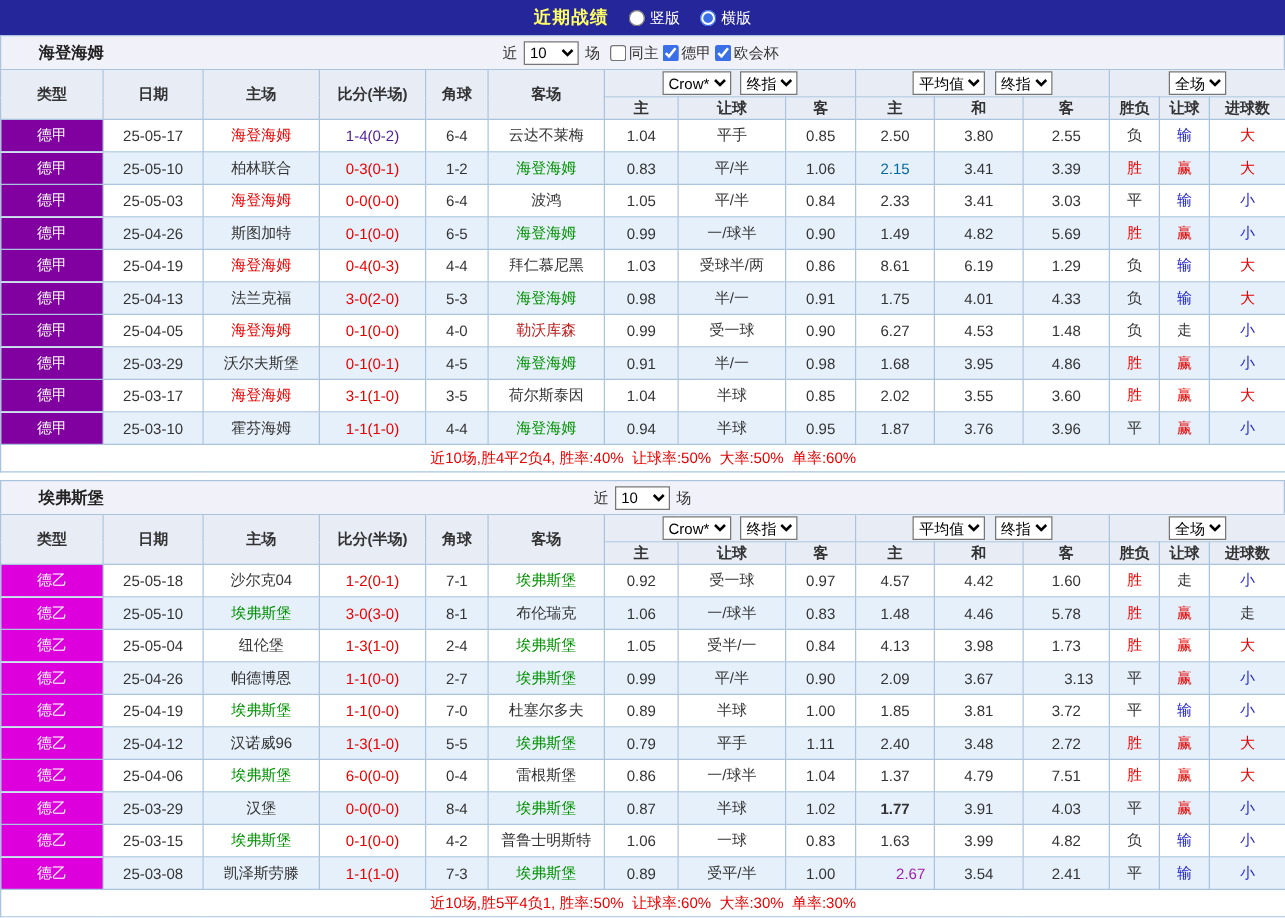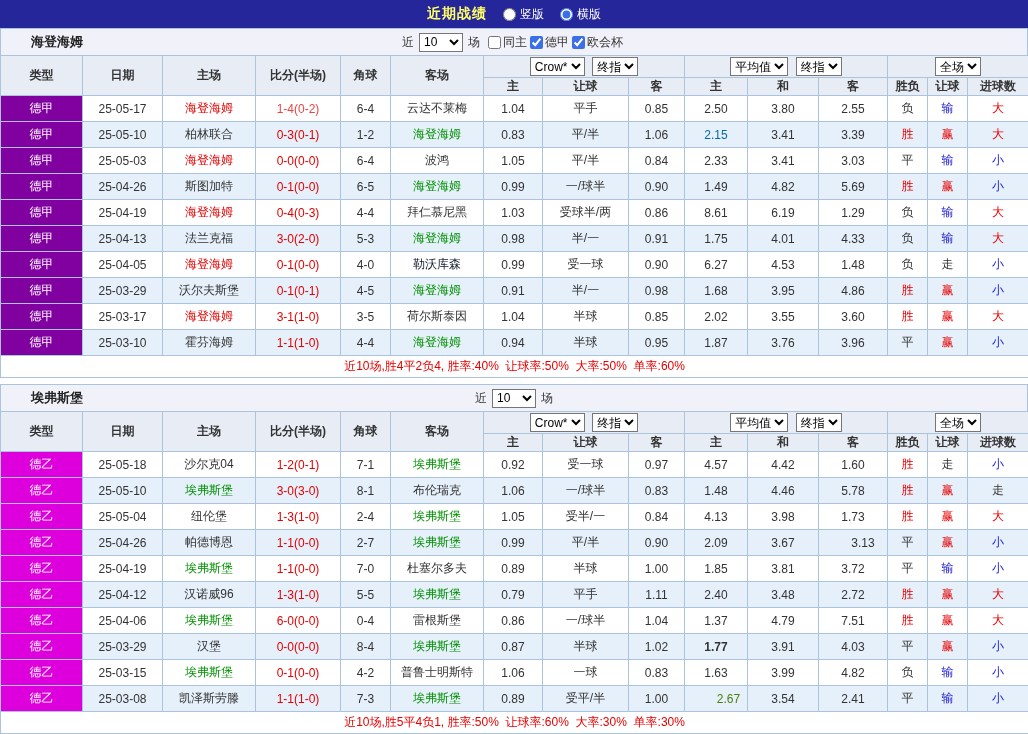--- a/index.html
+++ b/index.html
@@ -134,21 +134,21 @@
         <th>胜负</th>
         <th>让球</th>
         <th>进球数</th>
       </tr>
     </thead>
     <tbody id="tbody-0">
         <tr>
           <td class="league" style="color: rgb(255, 255, 255); background: rgb(128, 0, 160);">德甲</td>
           <td style="color: rgb(51, 51, 51);">25-05-17</td>
           <td style="color: rgb(230, 0, 0);">海登海姆</td>
-          <td style="color: #ef4444;">1-4(0-2)</td>
+          <td style="color: #4c1d95;">1-4(0-2)</td>
           <td style="color: rgb(51, 51, 51);">6-4</td>
           <td style="color: rgb(51, 51, 51);">云达不莱梅</td>
           <td style="color: rgb(51, 51, 51);">1.04</td>
           <td style="color: rgb(51, 51, 51);">平手</td>
           <td style="color: rgb(51, 51, 51);">0.85</td>
           <td style="color: rgb(51, 51, 51);">2.50</td>
           <td style="color: rgb(51, 51, 51);">3.80</td>
           <td style="color: rgb(51, 51, 51);">2.55</td>
           <td style="color: rgb(51, 51, 51);">负</td>
           <td style="color: rgb(26, 26, 209);">输</td>
@@ -238,21 +238,21 @@
           <td style="color: rgb(51, 51, 51);">负</td>
           <td style="color: rgb(26, 26, 209);">输</td>
           <td style="color: rgb(230, 0, 0);">大</td>
         </tr>
         <tr>
           <td class="league" style="color: rgb(255, 255, 255); background: rgb(128, 0, 160);">德甲</td>
           <td style="color: rgb(51, 51, 51);">25-04-05</td>
           <td style="color: rgb(230, 0, 0);">海登海姆</td>
           <td style="color: rgb(230, 0, 0);">0-1(0-0)</td>
           <td style="color: rgb(51, 51, 51);">4-0</td>
-          <td style="color: #0f172a; text-align: center;">勒沃库森</td>
+          <td style="color: #b91c1c; text-align: center;">勒沃库森</td>
           <td style="color: rgb(51, 51, 51);">0.99</td>
           <td style="color: rgb(51, 51, 51);">受一球</td>
           <td style="color: rgb(51, 51, 51);">0.90</td>
           <td style="color: rgb(51, 51, 51);">6.27</td>
           <td style="color: rgb(51, 51, 51);">4.53</td>
           <td style="color: rgb(51, 51, 51);">1.48</td>
           <td style="color: rgb(51, 51, 51);">负</td>
           <td style="color: rgb(51, 51, 51);">走</td>
           <td style="color: rgb(26, 26, 209);">小</td>
         </tr>
@@ -532,21 +532,21 @@
         <tr>
           <td class="league" style="color: rgb(255, 255, 255); background: rgb(221, 0, 221);">德乙</td>
           <td style="color: rgb(51, 51, 51);">25-03-08</td>
           <td style="color: rgb(51, 51, 51);">凯泽斯劳滕</td>
           <td style="color: rgb(230, 0, 0);">1-1(1-0)</td>
           <td style="color: rgb(51, 51, 51);">7-3</td>
           <td style="color: rgb(0, 145, 0);">埃弗斯堡</td>
           <td style="color: rgb(51, 51, 51);">0.89</td>
           <td style="color: rgb(51, 51, 51);">受平/半</td>
           <td style="color: rgb(51, 51, 51);">1.00</td>
-          <td style="color: #4d7c0f; padding-left: 27px;">2.67</td>
+          <td style="color: #a21caf; padding-left: 27px;">2.67</td>
           <td style="color: rgb(51, 51, 51);">3.54</td>
           <td style="color: rgb(51, 51, 51);">2.41</td>
           <td style="color: rgb(51, 51, 51);">平</td>
           <td style="color: rgb(26, 26, 209);">输</td>
           <td style="color: rgb(26, 26, 209);">小</td>
         </tr>
       </tbody>
     <tfoot>
       <tr>
           <td colspan="15" class="summary">近10场,胜5平4负1, 胜率:50%  让球率:60%  大率:30%  单率:30%</td>

